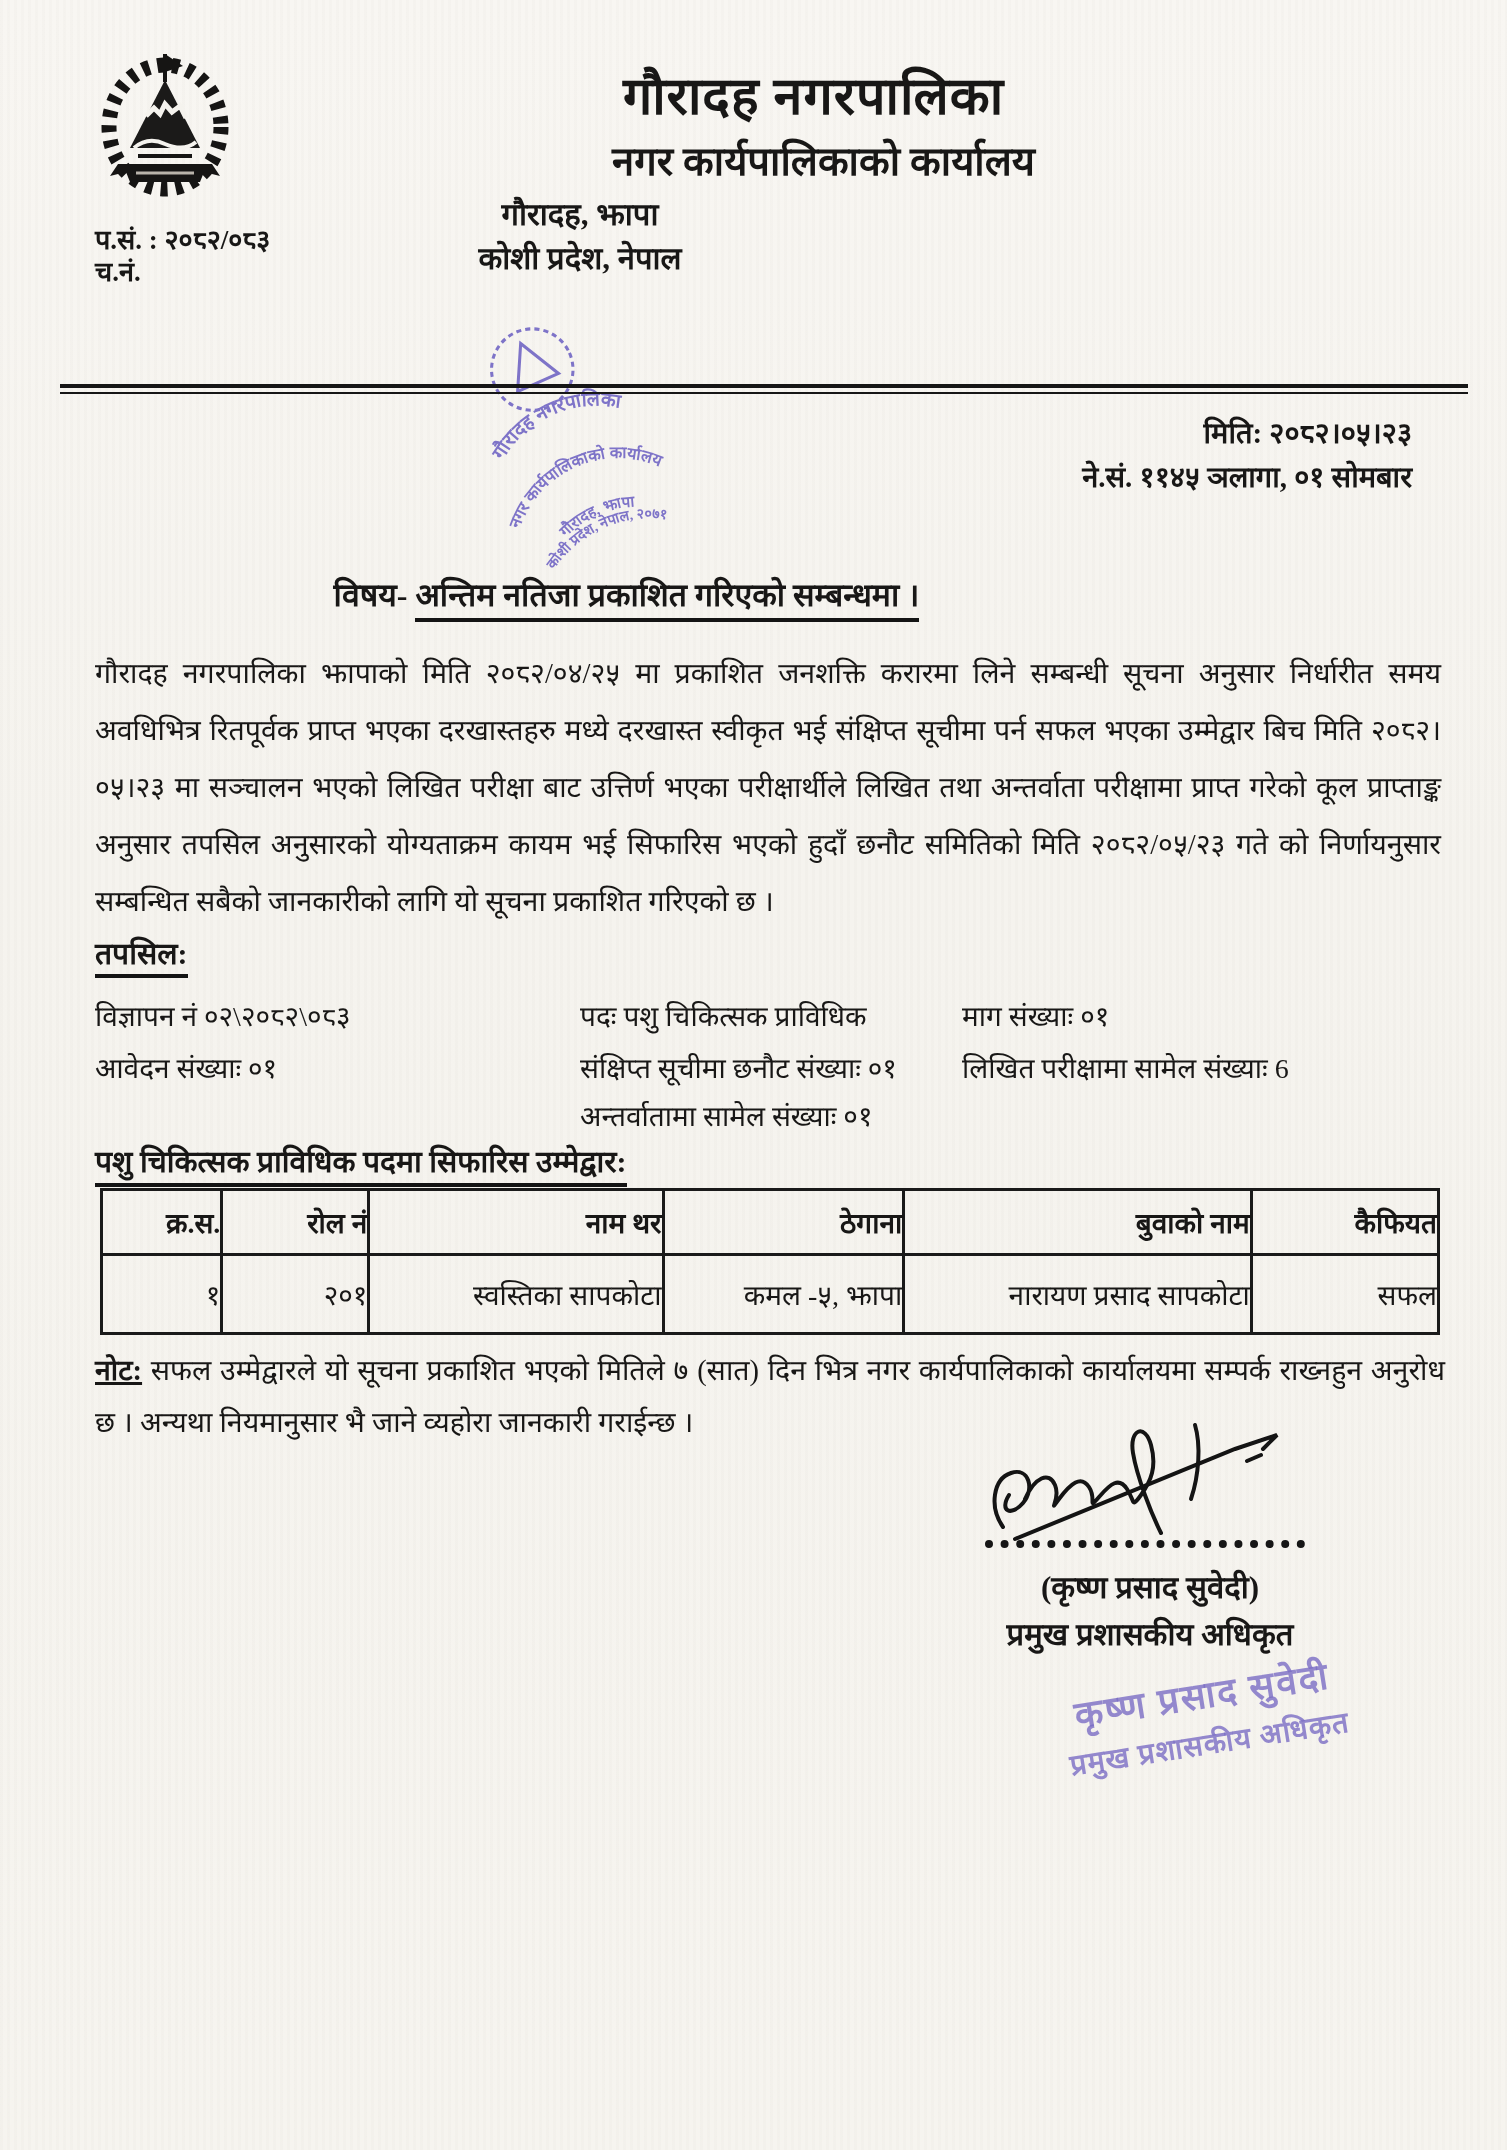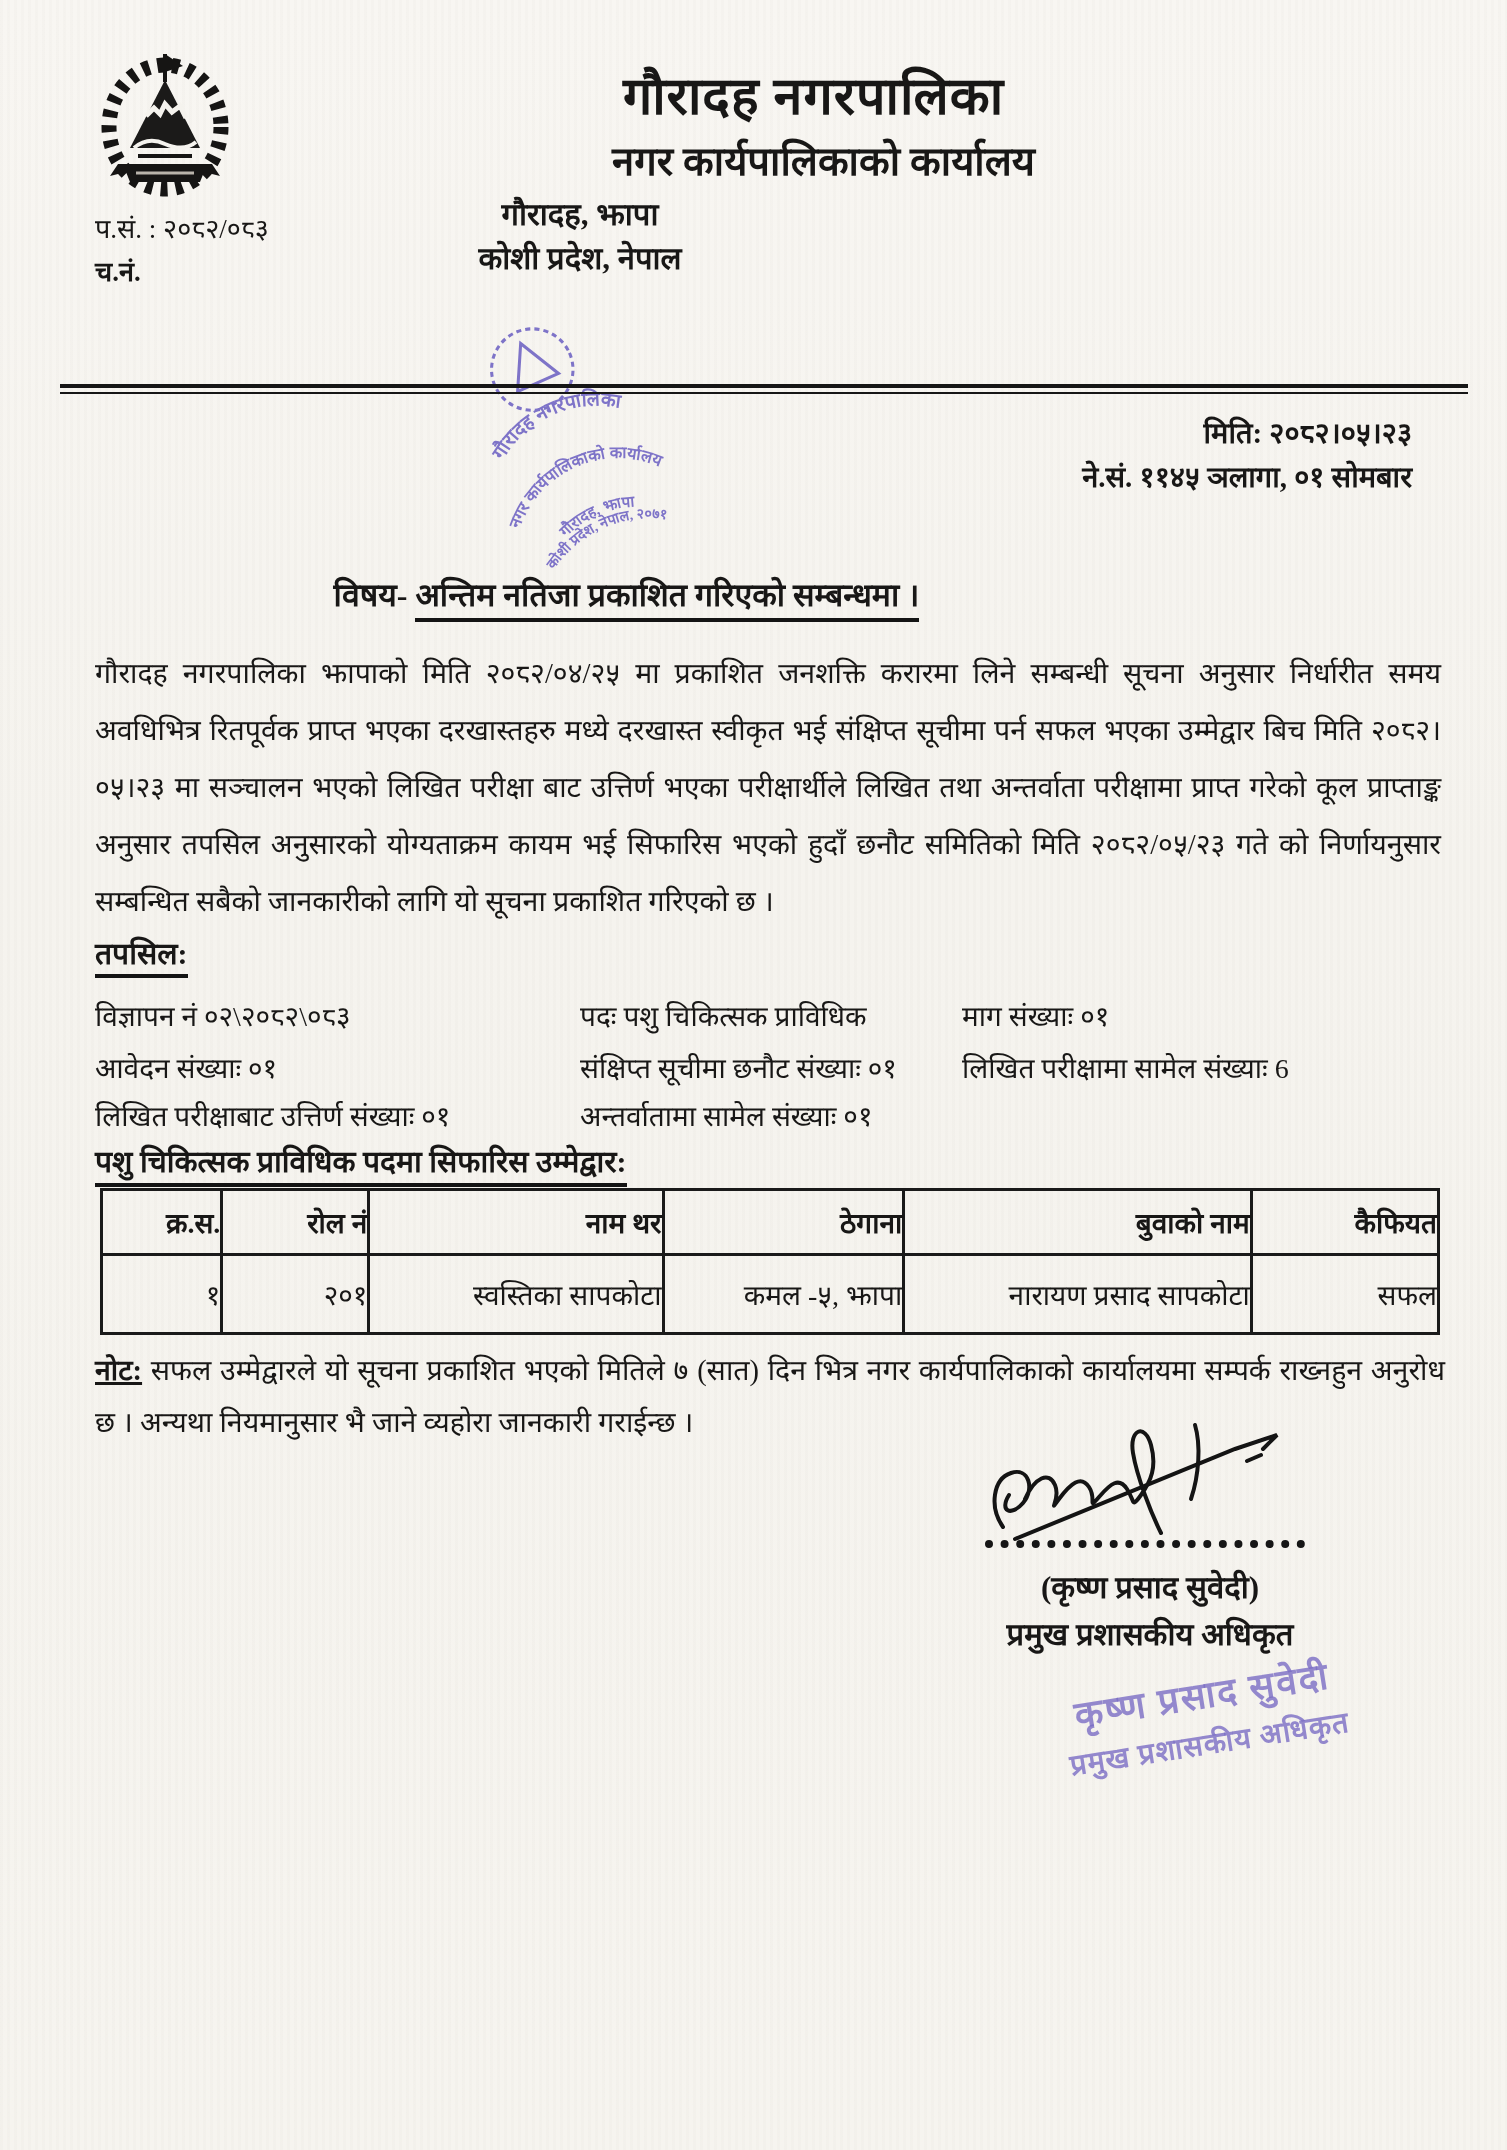--- a/index.html
+++ b/index.html
@@ -15,21 +15,21 @@
     overflow:hidden;
   }
   .abs{position:absolute;}
   
   .muni-title{left:0;top:58px;width:100%;text-align:center;padding-left:120px;box-sizing:border-box;
     font-size:52px;font-weight:bold;letter-spacing:1px;}
   .office-title{left:0;top:132px;width:100%;text-align:center;padding-left:140px;box-sizing:border-box;
     font-size:40px;font-weight:bold;}
   .addr1{left:0;top:192px;width:1160px;text-align:center;font-size:31px;font-weight:bold;}
   .addr2{left:0;top:236px;width:1160px;text-align:center;font-size:31px;font-weight:bold;}
-  .refno{left:95px;top:209px;font-size:27px;font-weight:normal;}
+  .refno{left:95px;top:220px;font-size:27px;font-weight:bold;}
   .chno{left:95px;top:252px;font-size:27px;font-weight:bold;}
   
   .rule{left:60px;top:384px;width:1408px;height:4px;
     border-top:4px solid #161616;border-bottom:2px solid #161616;}
   
   .date-line{left:0;top:412px;width:1412px;text-align:right;font-size:29px;font-weight:bold;}
   .ns-line{left:0;top:456px;width:1412px;text-align:right;font-size:29px;font-weight:bold;}
   
   .suchana{left:0;top:512px;width:1507px;text-align:center;font-size:34px;font-weight:bold;}
   .subject{left:0;top:572px;width:1253px;text-align:center;font-size:32px;font-weight:bold;}
@@ -126,21 +126,20 @@
   <div class="abs tapasil-h"><span>तपसिल:</span></div>
 
   <div class="abs trow t-r1 t-c1">विज्ञापन नं ०२\२०८२\०८३</div>
   <div class="abs trow t-r1 t-c2">पदः पशु चिकित्सक प्राविधिक</div>
   <div class="abs trow t-r1 t-c3">माग संख्याः ०१</div>
 
   <div class="abs trow t-r2 t-c1">आवेदन संख्याः ०१</div>
   <div class="abs trow t-r2 t-c2">संक्षिप्त सूचीमा छनौट संख्याः  ०१</div>
   <div class="abs trow t-r2 t-c3">लिखित परीक्षामा सामेल संख्याः 6</div>
 
-  <div class="abs trow t-r3 t-c1">लिखित परीक्षाबाट उत्तिर्ण संख्याः ०१</div>
   <div class="abs trow t-r3 t-c2">अन्तर्वातामा सामेल संख्याः  ०१</div>
 
   <div class="abs tbl-h"><span>पशु चिकित्सक प्राविधिक पदमा सिफारिस उम्मेद्वार:</span></div>
 
   <table class="result">
     <colgroup>
       <col style="width:9%">
         <col style="width:11%">
         <col style="width:22%">
       <col style="width:18%">

